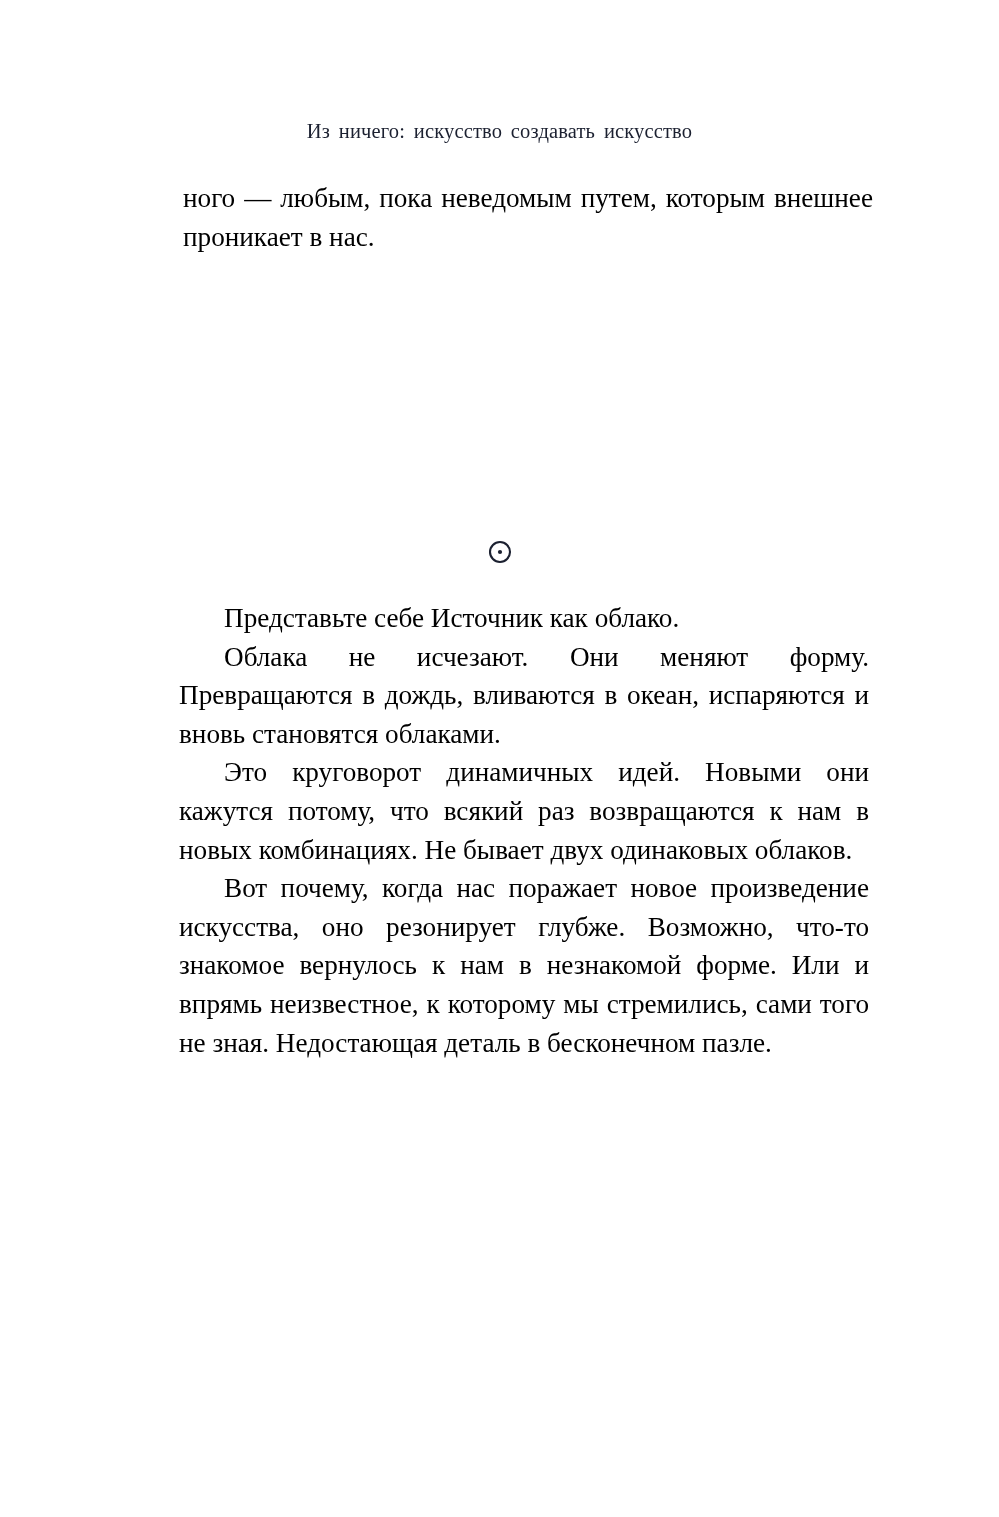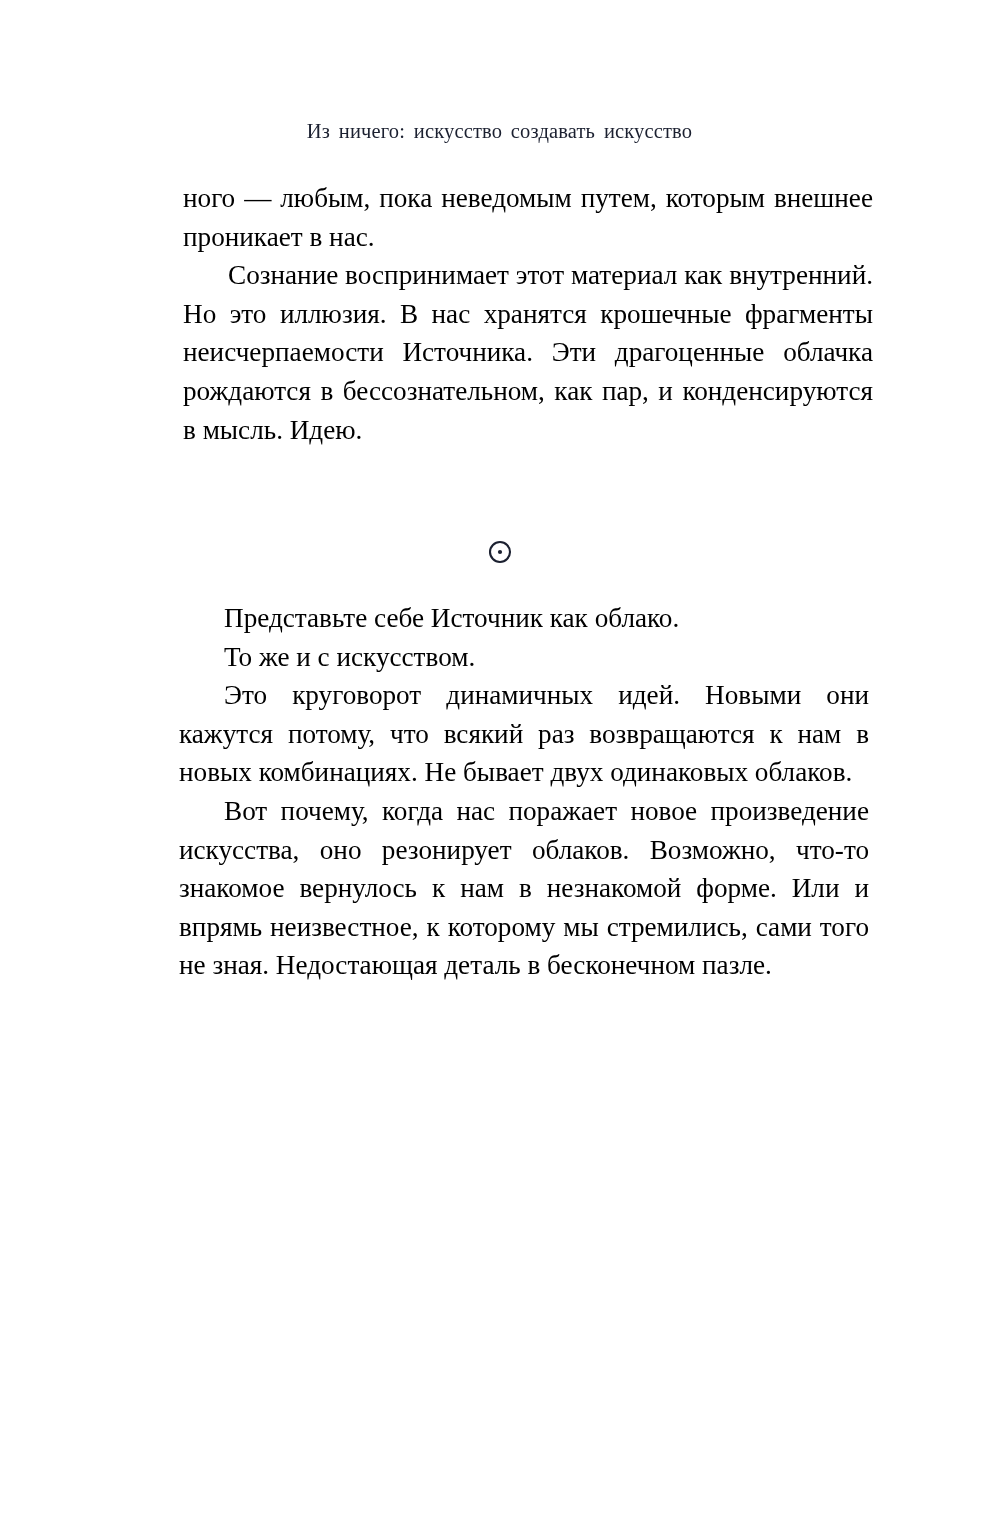--- a/index.html
+++ b/index.html
@@ -83,30 +83,29 @@
 </style>
 </head>
 <body>
 
 <div class="page">
 
   <div class="running-header">Из ничего: искусство создавать искусство</div>
 
   <div class="textblock">
     <p class="para">ного — любым, пока неведомым путем, которым внешнее проникает в нас.</p>
-    <p class="para indent">Сознание воспринимает этот материал как внутренний. Но это иллюзия. В нас хранятся крошечные фрагменты неисчерпаемости Источника. Эти драгоценные облачка рождаются в бессознательном, как пар, и конденсируются в мысль. Идею.</p>
   </div>
 
   <div class="ornament-wrap">
     <svg class="ornament" width="26" height="26" viewBox="0 0 26 26">
       <circle cx="13" cy="13" r="10" fill="none" stroke="#1b2030" stroke-width="2.1"></circle>
       <circle cx="13" cy="13" r="2.1" fill="#1b2030"></circle>
     </svg>
   </div>
 
   <div class="block-two">
     <p class="para indent">Представьте себе Источник как облако.</p>
-    <p class="para indent">То же и с искусством.</p>
+    <p class="para indent">Облака не исчезают. Они меняют форму. Превращаются в дождь, вливаются в океан, испаряются и вновь становятся облаками.</p>
     <p class="para indent">Это круговорот динамичных идей. Новыми они кажутся потому, что всякий раз возвращаются к нам в новых комбинациях. Не бывает двух одинаковых облаков.</p>
-    <p class="para indent">Вот почему, когда нас поражает новое произведение искусства, оно резонирует облаков. Возможно, что-то знакомое вернулось к нам в незнакомой форме. Или и впрямь неизвестное, к которому мы стремились, сами того не зная. Недостающая деталь в бесконечном пазле.</p>
+    <p class="para indent">Вот почему, когда нас поражает новое произведение искусства, оно резонирует глубже. Возможно, что-то знакомое вернулось к нам в незнакомой форме. Или и впрямь неизвестное, к которому мы стремились, сами того не зная. Недостающая деталь в бесконечном пазле.</p>
   </div>
 
 </div>
 
 </body></html>

